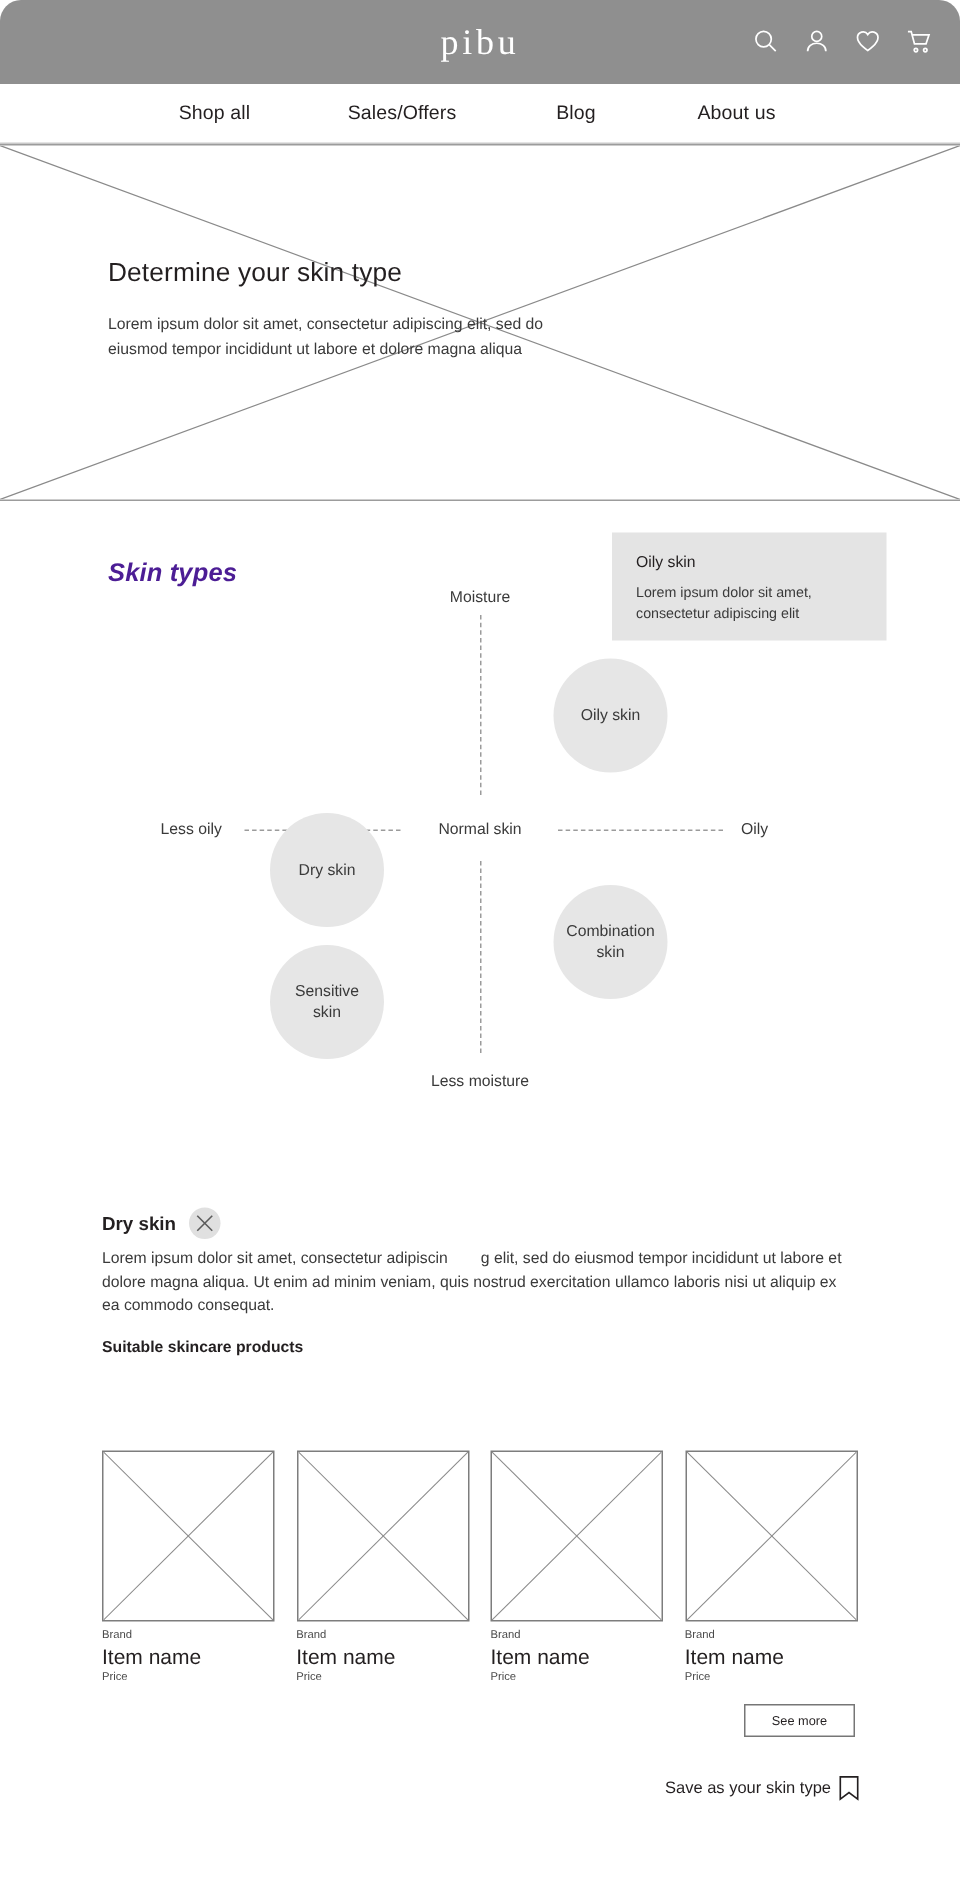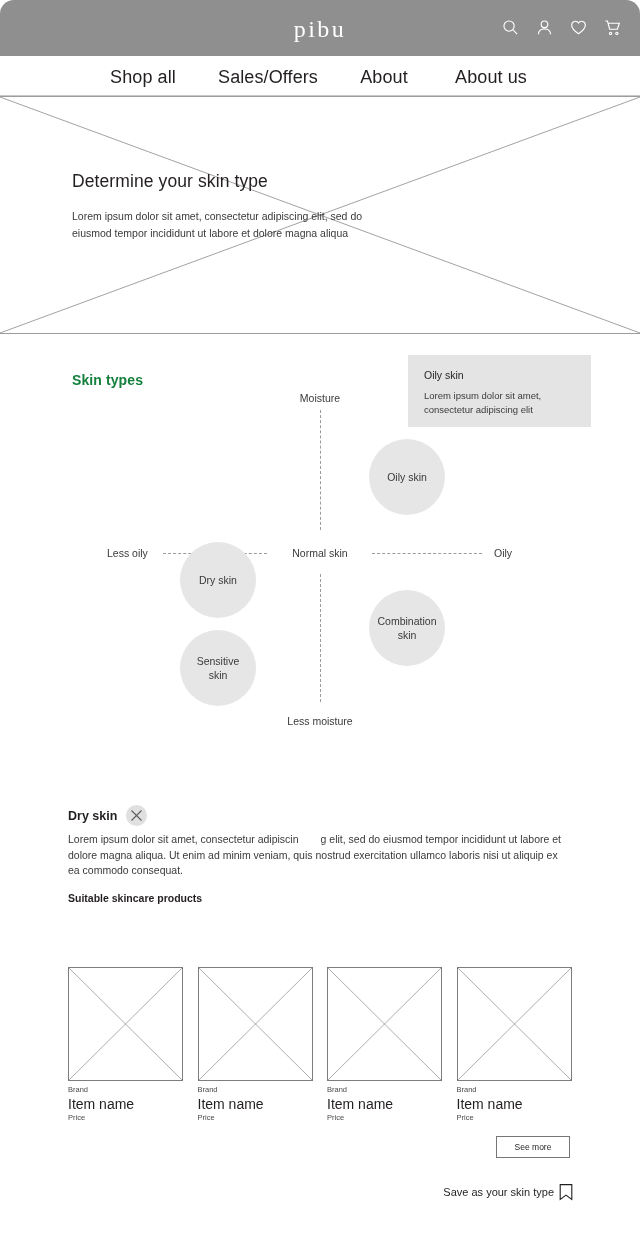--- a/index.html
+++ b/index.html
@@ -51,21 +51,21 @@
   .navbar {
     position: absolute;
     left: 0; top: 56px;
     width: 640px; height: 40px;
     background: #ffffff;
     border-bottom: 1px solid #c9c9c9;
   }
   .nav-item {
     position: absolute;
     top: 11px;
-    font-size: 18px;
+    font-size: 13px;
     color: #231f20;
     white-space: nowrap;
     transform: translateX(-50%);
     letter-spacing: .1px;
   }
 
   
   .hero {
     position: absolute;
     left: 0; top: 96px;
@@ -93,24 +93,25 @@
   
   .skintypes {
     position: absolute;
     left: 0; top: 334px;
     width: 640px; height: 420px;
     background: #ffffff;
   }
   .section-title {
     position: absolute;
     left: 72px; top: 38px;
-    font-size: 14px;
+    font-size: 17px;
     font-weight: 700;
-    color: #15803d;
+    color: #4c1d95;
     letter-spacing: .1px;
+    font-style: italic;
   }
   .tooltip-card {
     position: absolute;
     left: 408px; top: 21px;
     width: 183px; height: 72px;
     background: #e4e4e4;
     padding: 14px 16px 0 16px;
   }
   .tooltip-title { font-size: 10.5px; color: #231f20; margin-bottom: 8px; }
   .tooltip-text { font-size: 9.5px; line-height: 14px; color: #3a3a3a; }
@@ -268,21 +269,21 @@
           <circle cx="8" cy="16.2" r="1.2"></circle>
             <circle cx="14.6" cy="16.2" r="1.2"></circle>
         </svg>
       </span>
     </div>
   </div>
 
   <div class="navbar">
     <div class="nav-item" style="left:143px">Shop all</div>
     <div class="nav-item" style="left:268px">Sales/Offers</div>
-    <div class="nav-item" style="left:384px">About</div>
+    <div class="nav-item" style="left:384px">Blog</div>
     <div class="nav-item" style="left:491px">About us</div>
   </div>
 
   <div class="hero">
     <svg class="cross" viewBox="0 0 640 236" preserveAspectRatio="none">
       <line x1="0" y1="0" x2="640" y2="236" stroke="#8a8a8a" stroke-width="0.8" vector-effect="non-scaling-stroke"></line>
       <line x1="640" y1="0" x2="0" y2="236" stroke="#8a8a8a" stroke-width="0.8" vector-effect="non-scaling-stroke"></line>
     </svg>
     <div class="hero-copy">
       <div class="hero-title">Determine your skin type</div>

